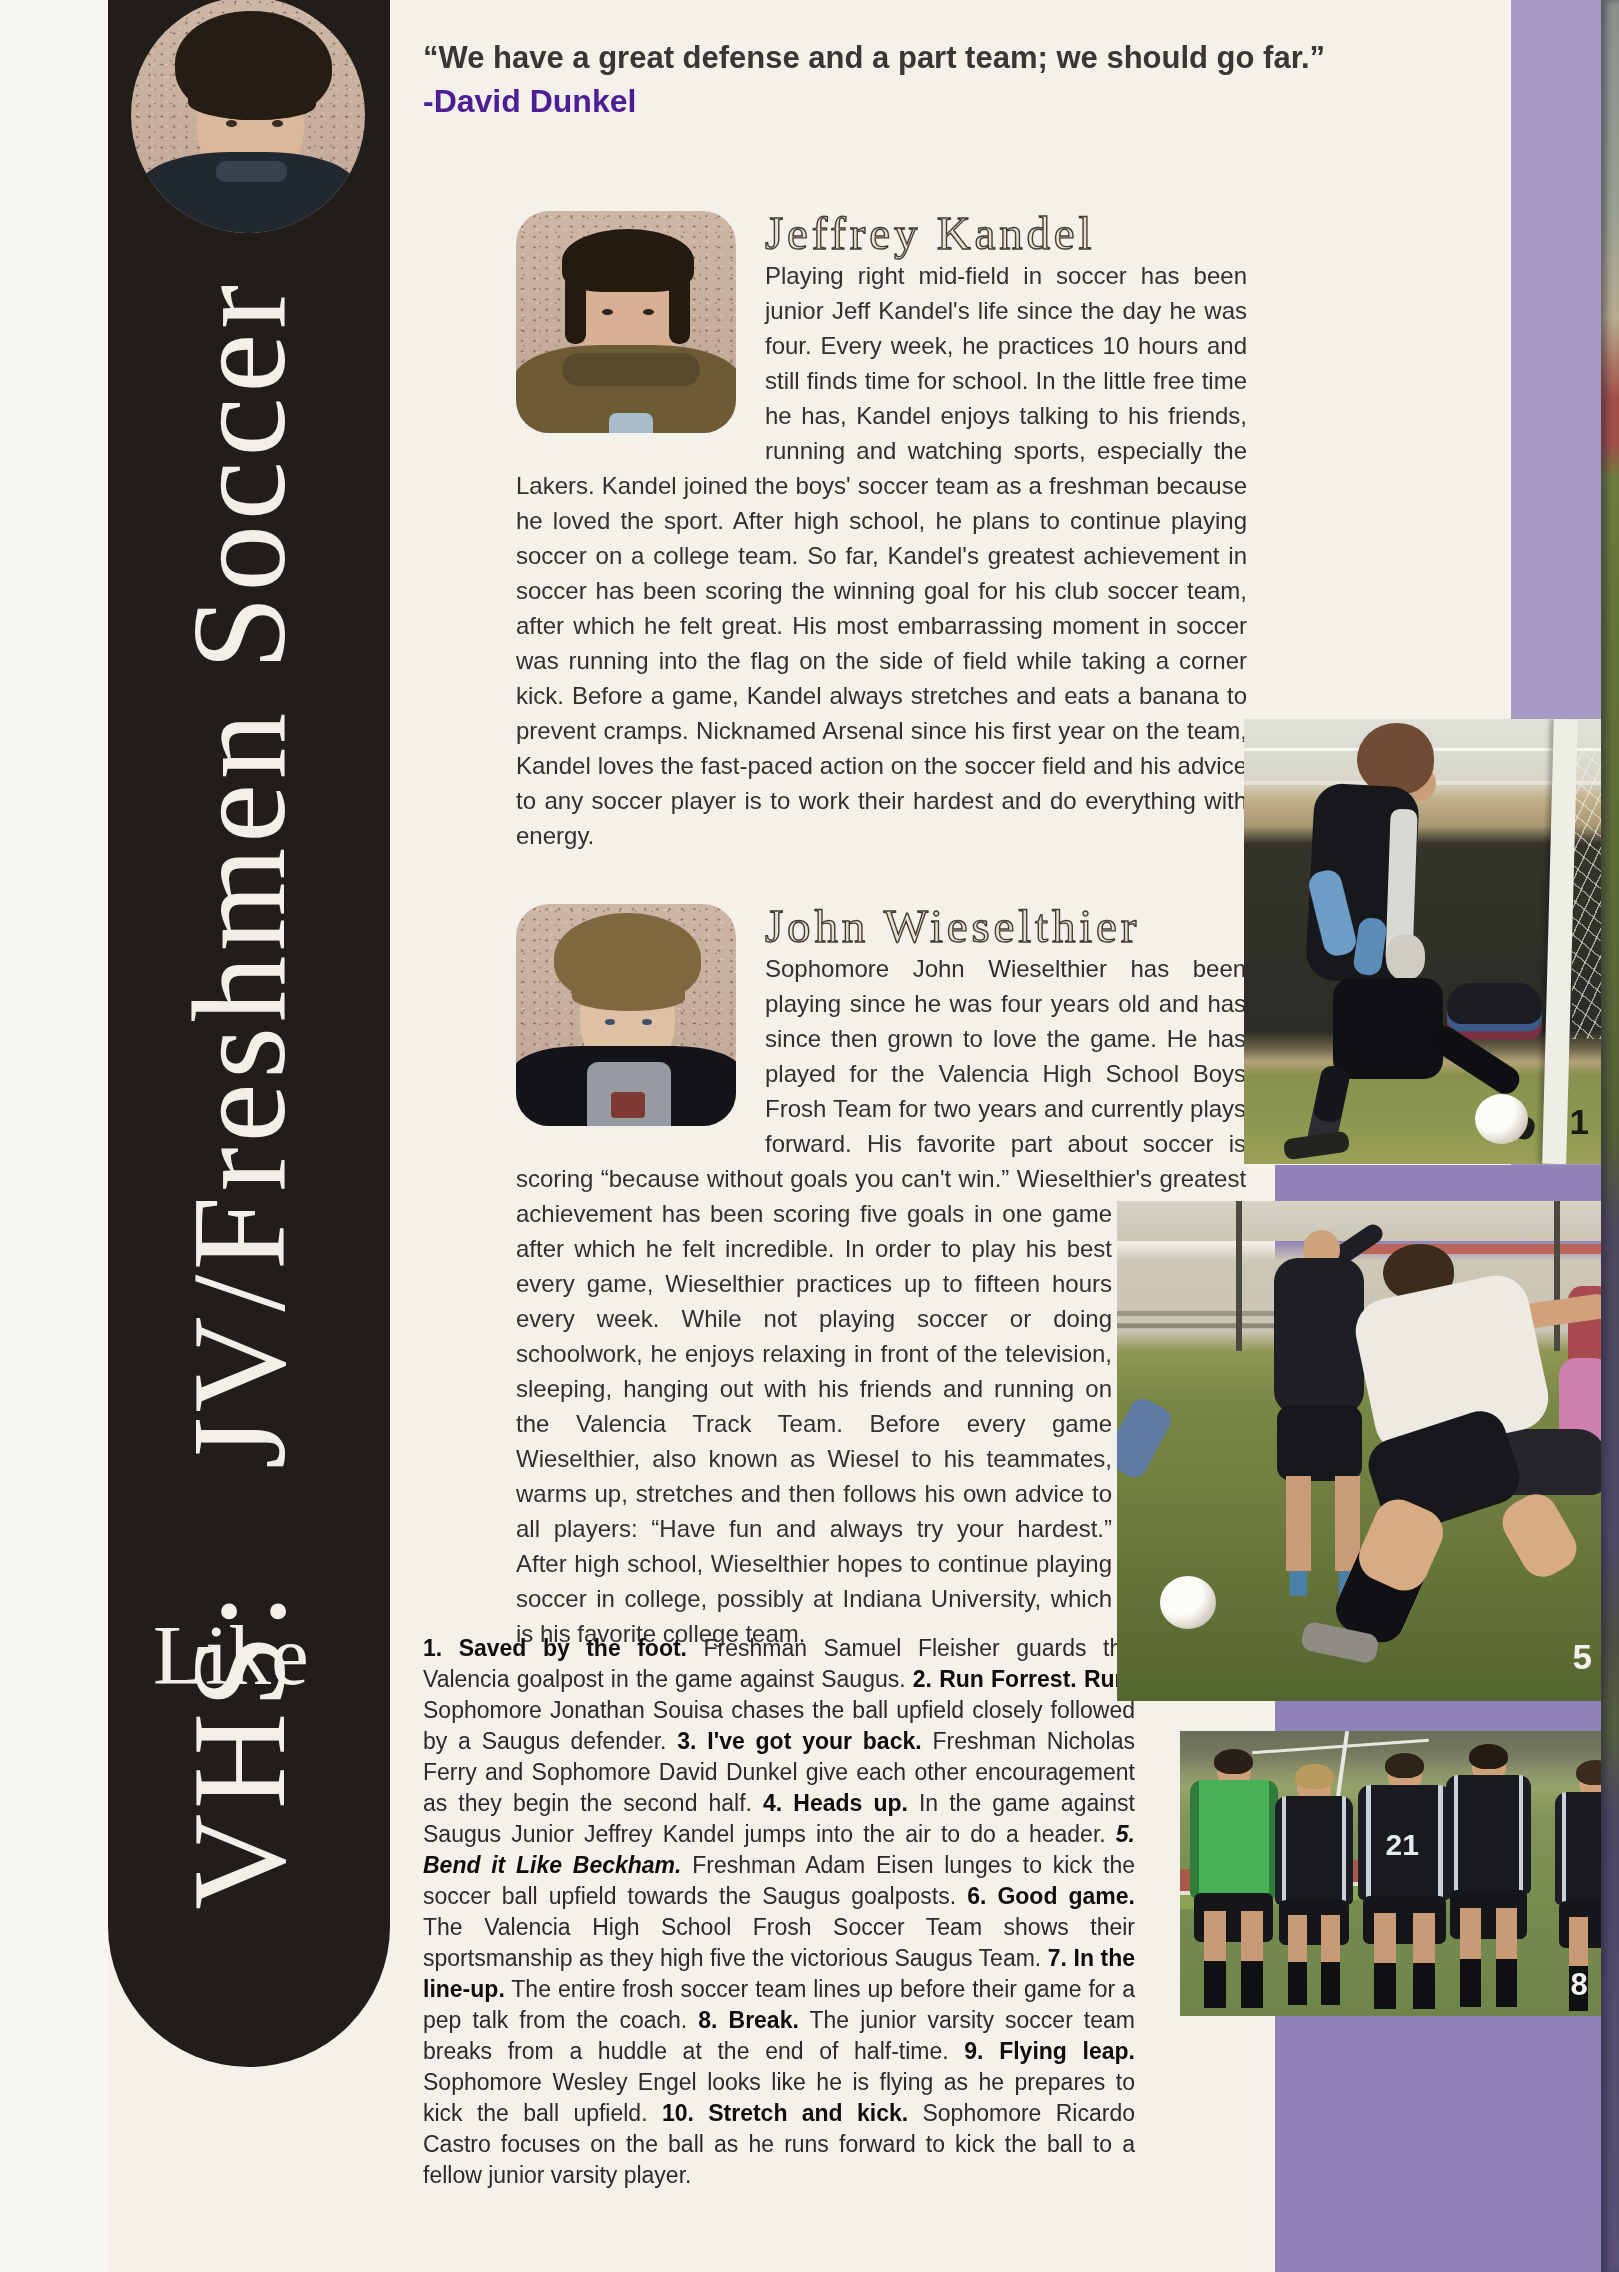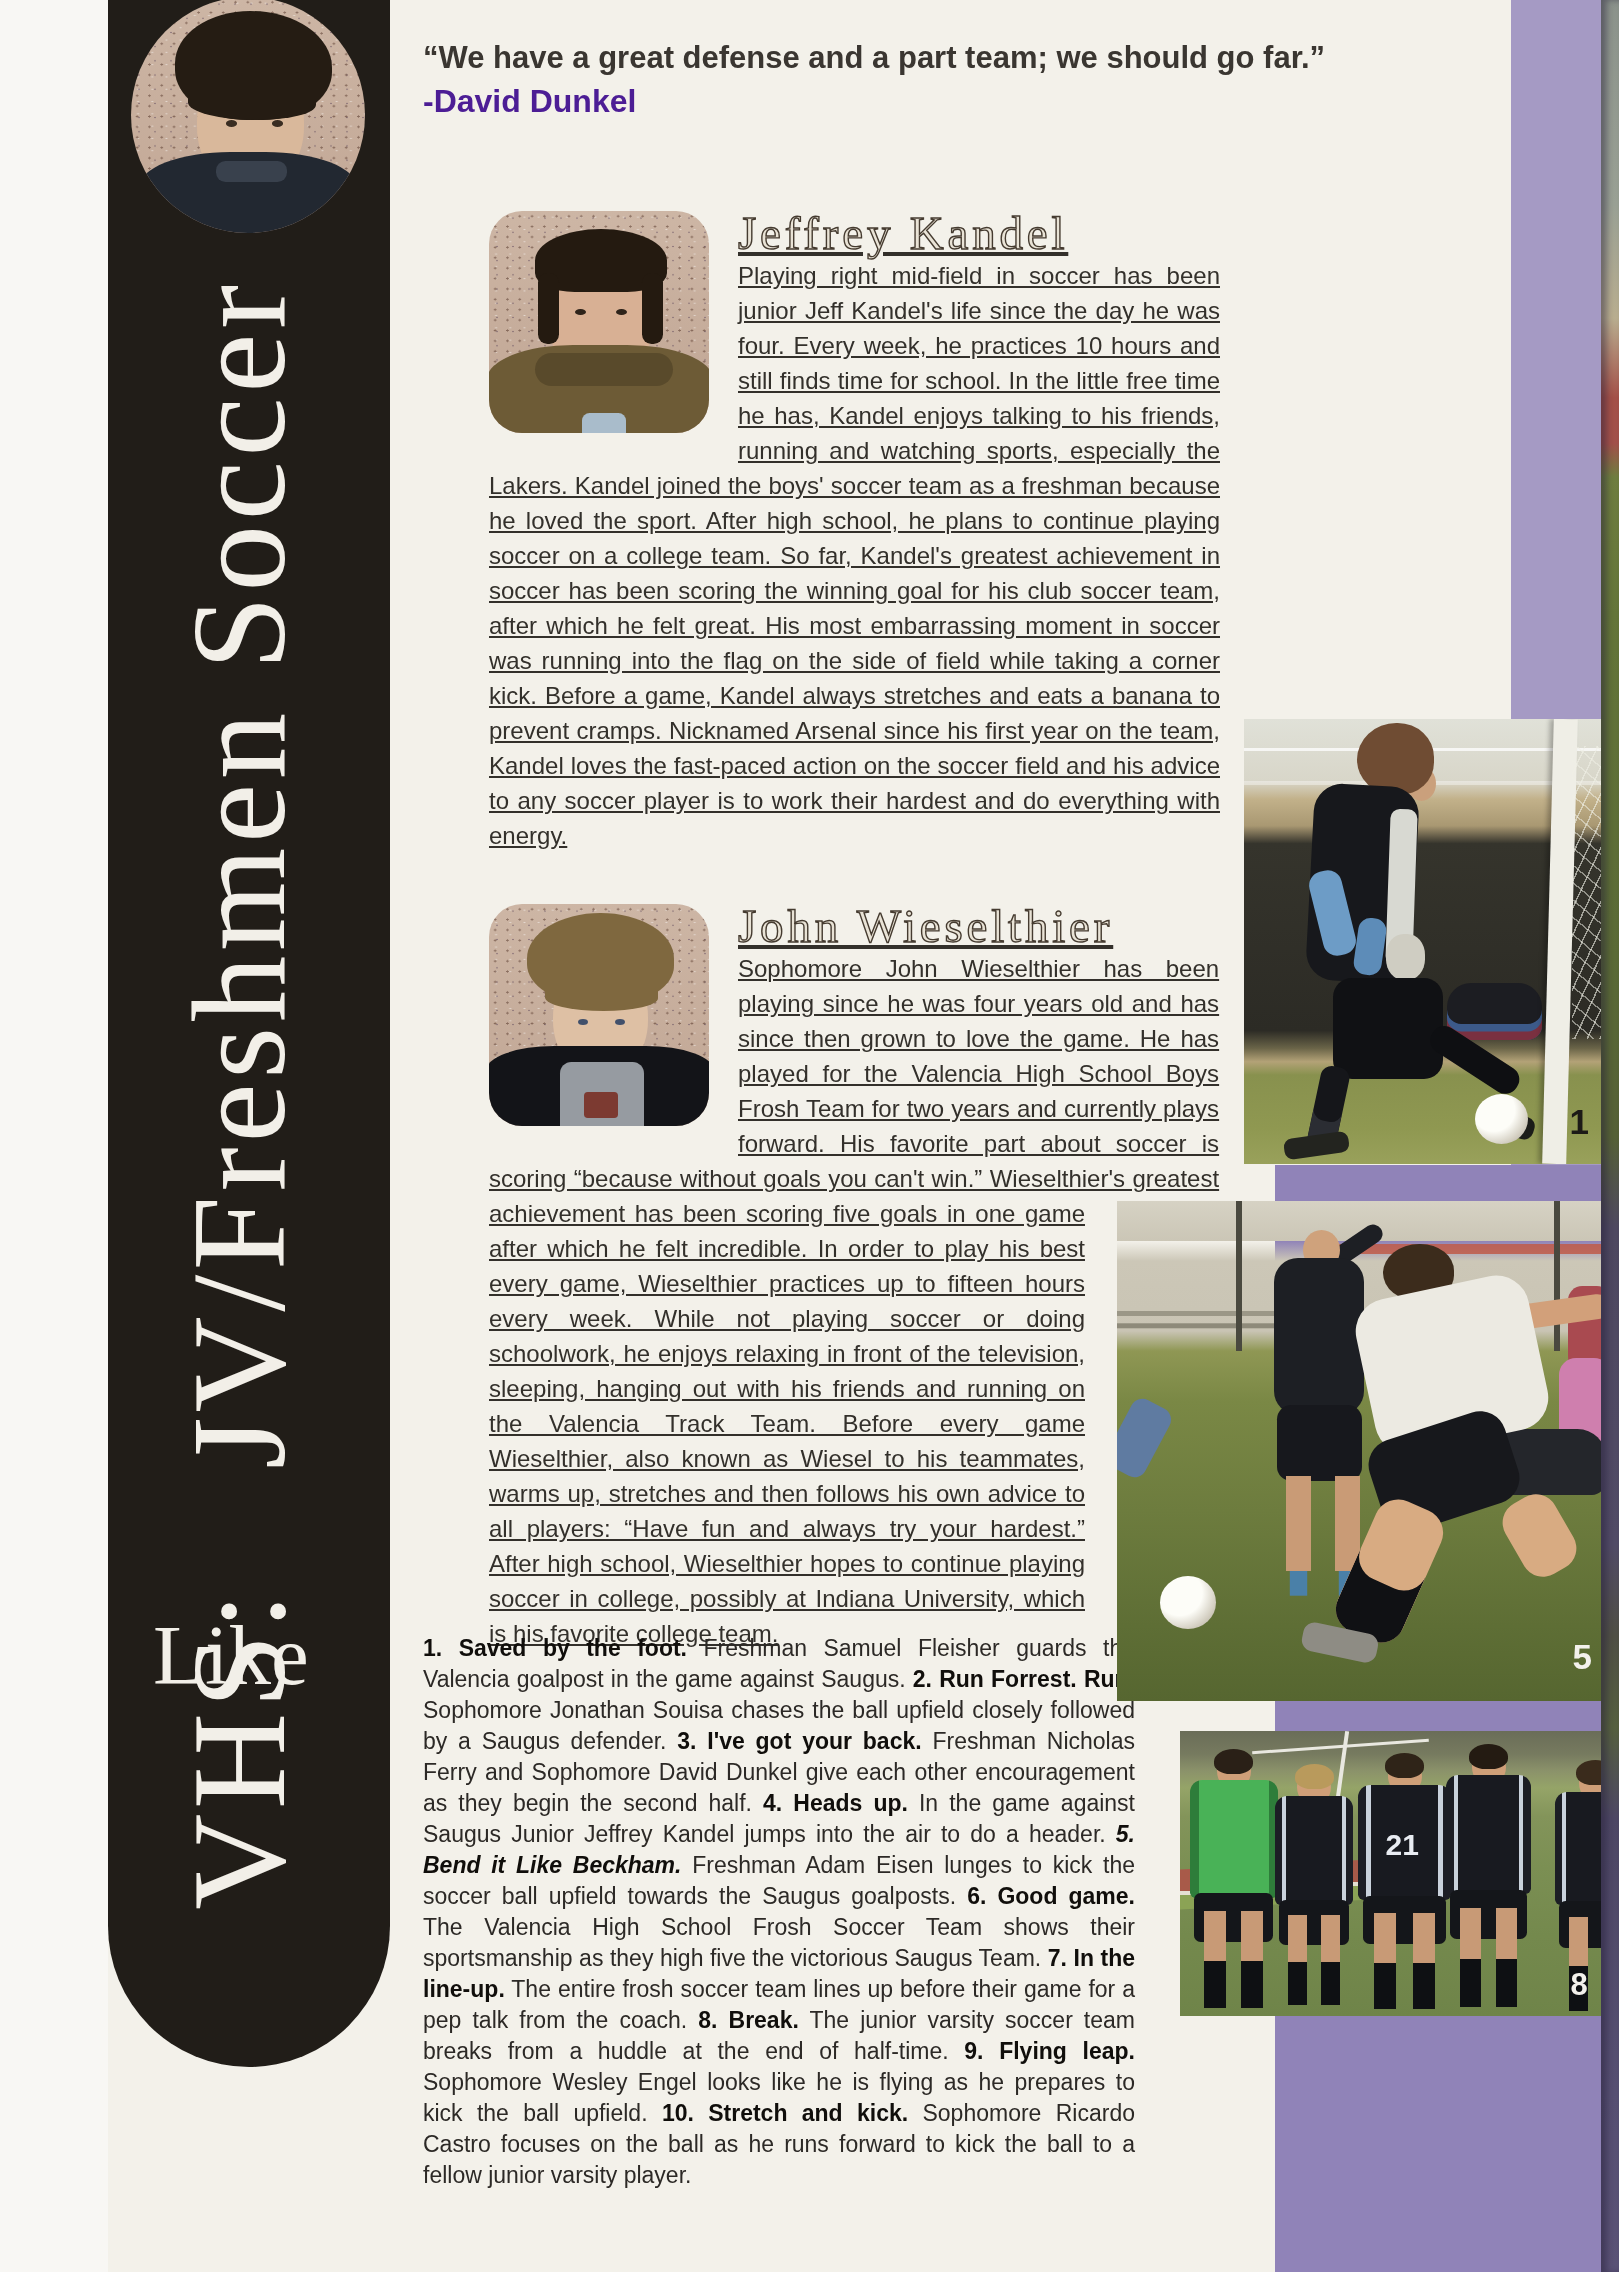--- a/index.html
+++ b/index.html
@@ -29,22 +29,22 @@
   .vtitle-wrap{left:142px;top:138px;width:195px;height:1914px;display:flex;align-items:center;justify-content:center;z-index:3;}
   .vtitle{writing-mode:vertical-rl;transform:rotate(180deg);font-family:"Liberation Serif",serif;
           font-size:133px;line-height:1;letter-spacing:4.7px;color:#f2efe8;white-space:nowrap;}
   .vgap{display:inline-block;height:119px;width:0.5px;}
   .boys{left:153px;top:1606px;font-family:"Liberation Serif",serif;font-size:85px;color:#f2efe8;z-index:4;}
   
   .quote{left:423px;top:38px;width:954px;color:#3a3631;}
   .quote-text{margin:0;font-size:31px;line-height:40px;font-weight:700;}
   .quote-attr{margin:2.8px 0 0 0;font-size:32px;line-height:40px;font-weight:700;color:#4c1d95;}
   
-  .profile{left:489px;width:731px;font-size:24px;line-height:35px;color:#33302b;
-           text-align:justify;text-justify:inter-word;text-decoration:underline;}
+  .profile{left:516px;width:731px;font-size:24px;line-height:35px;color:#33302b;
+           text-align:justify;text-justify:inter-word;}
   #profile-kandel{top:209px;}
   #profile-wiesel{top:902px;}
   .portrait{float:left;width:220px;height:222px;border-radius:33px;margin:1.9px 29px 10.4px 0;
     overflow:hidden;position:relative;
     background-color:#c8b1a0;
     background-image:radial-gradient(rgba(84,52,40,.55) 1px,transparent 1.4px),
       radial-gradient(rgba(60,38,70,.4) 0.9px,transparent 1.2px),
       radial-gradient(rgba(255,255,255,.5) 0.8px,transparent 1.1px),
       linear-gradient(180deg,#cdb6a5,#c0a593);
     background-size:12.3px 10.4px,16px 14.2px,14.2px 12.3px,100% 100%;}

